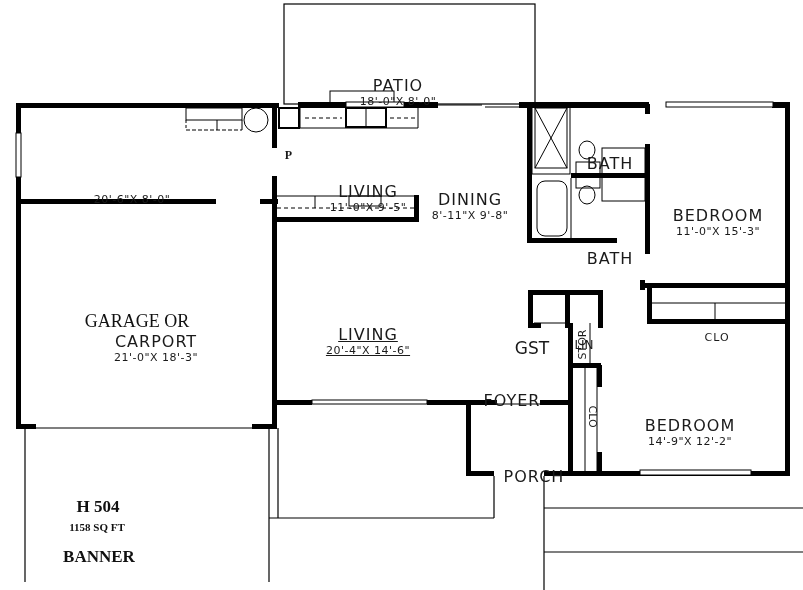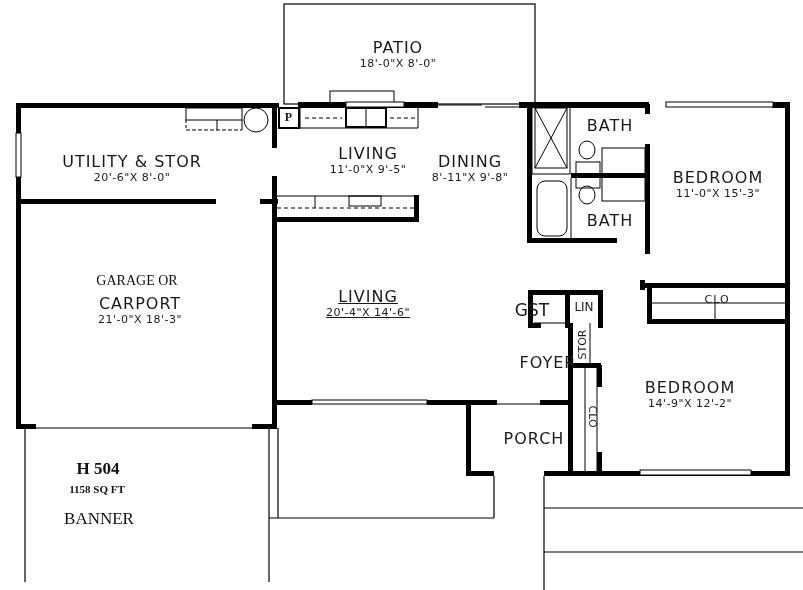--- a/index.html
+++ b/index.html
@@ -7,20 +7,21 @@
     #plan { position: absolute; left: 0; top: 0; width: 803px; height: 590px; }
     .lbl {
       position: absolute;
       font-family: "DejaVu Sans", sans-serif;
       color: #1a1a1a;
       text-align: center;
       white-space: nowrap;
       line-height: 1;
       transform: translateX(-50%);
       letter-spacing: 1px;
+      margin-top: 38px;
     }
     .room-name { font-size: 16px; font-weight: normal; }
     .room-dim { font-size: 11px; letter-spacing: 0.5px; margin-top: 2px; }
     .small { font-size: 12px; }
     .serif {
       font-family: "Liberation Serif", serif;
       letter-spacing: 0;
       color: #111;
     }
     .vert {
@@ -166,21 +167,20 @@
     <line x1="497" y1="404" x2="540" y2="404"></line>
   </g>
 </svg>
 
 <div class="lbl" style="left:398px; top:40px;">
   <div class="room-name">PATIO</div>
   <div class="room-dim">18'-0"X 8'-0"</div>
 </div>
 
 <div class="lbl" style="left:132px; top:154px;">
-  <div class="room-name">UTILITY &amp; STOR</div>
   <div class="room-dim">20'-6"X 8'-0"</div>
 </div>
 
 <div class="lbl small" style="left:289px; top:111px; font-family:'Liberation Serif', serif; font-weight:bold;">
   <span>P</span>
 </div>
 
 <div class="lbl" style="left:368px; top:146px;">
   <div class="room-name">LIVING</div>
   <div class="room-dim">11'-0"X 9'-5"</div>
@@ -197,25 +197,25 @@
 
 <div class="lbl" style="left:610px; top:213px;">
   <div class="room-name">BATH</div>
 </div>
 
 <div class="lbl" style="left:718px; top:170px;">
   <div class="room-name">BEDROOM</div>
   <div class="room-dim">11'-0"X 15'-3"</div>
 </div>
 
-<div class="lbl serif" style="left:137px; top:274px; font-size:14px;">
+<div class="lbl serif" style="left:137px; top:274px; font-size:18px;">
   <span>GARAGE OR</span>
 </div>
 
-<div class="lbl" style="left:140px; top:296px;">
+<div class="lbl" style="left:156px; top:296px;">
   <div class="room-name">CARPORT</div>
   <div class="room-dim">21'-0"X 18'-3"</div>
 </div>
 
 <div class="lbl" style="left:368px; top:289px;text-decoration:underline;">
   <div class="room-name">LIVING</div>
   <div class="room-dim">20'-4"X 14'-6"</div>
 </div>
 
 <div class="lbl small" style="left:532px; top:302px; font-size:17px; letter-spacing:0;">
@@ -223,21 +223,21 @@
 </div>
 
 <div class="lbl small" style="left:584px; top:301px; font-size:12px; letter-spacing:0;">
   <span>LIN</span>
 </div>
 
 <div class="vert" style="left:567px; top:338px; transform: rotate(-90deg);">
   <span>STOR</span>
 </div>
 
-<div class="lbl" style="left:548px; top:355px;">
+<div class="lbl" style="left:512px; top:355px;">
   <div class="room-name">FOYER</div>
 </div>
 
 <div class="lbl small" style="left:717px; top:294px; font-size:11px;">
   <span>CLO</span>
 </div>
 
 <div class="vert" style="left:581px; top:410px; transform: rotate(90deg);">
   <span>CLO</span>
 </div>
@@ -250,15 +250,15 @@
 <div class="lbl" style="left:534px; top:431px;">
   <div class="room-name">PORCH</div>
 </div>
 
 <div class="lbl serif" style="left:98px; top:460px; font-size:17px; font-weight:bold;">
   <span>H 504</span>
 </div>
 <div class="lbl serif" style="left:97px; top:484px; font-size:11px; font-weight:bold;">
   <span>1158 SQ FT</span>
 </div>
-<div class="lbl serif" style="left:99px; top:510px; font-size:17px; font-weight:normal;">
+<div class="lbl serif" style="left:99px; top:510px; font-size:17px; font-weight:bold;">
   <span>BANNER</span>
 </div>
 
 </body></html>

